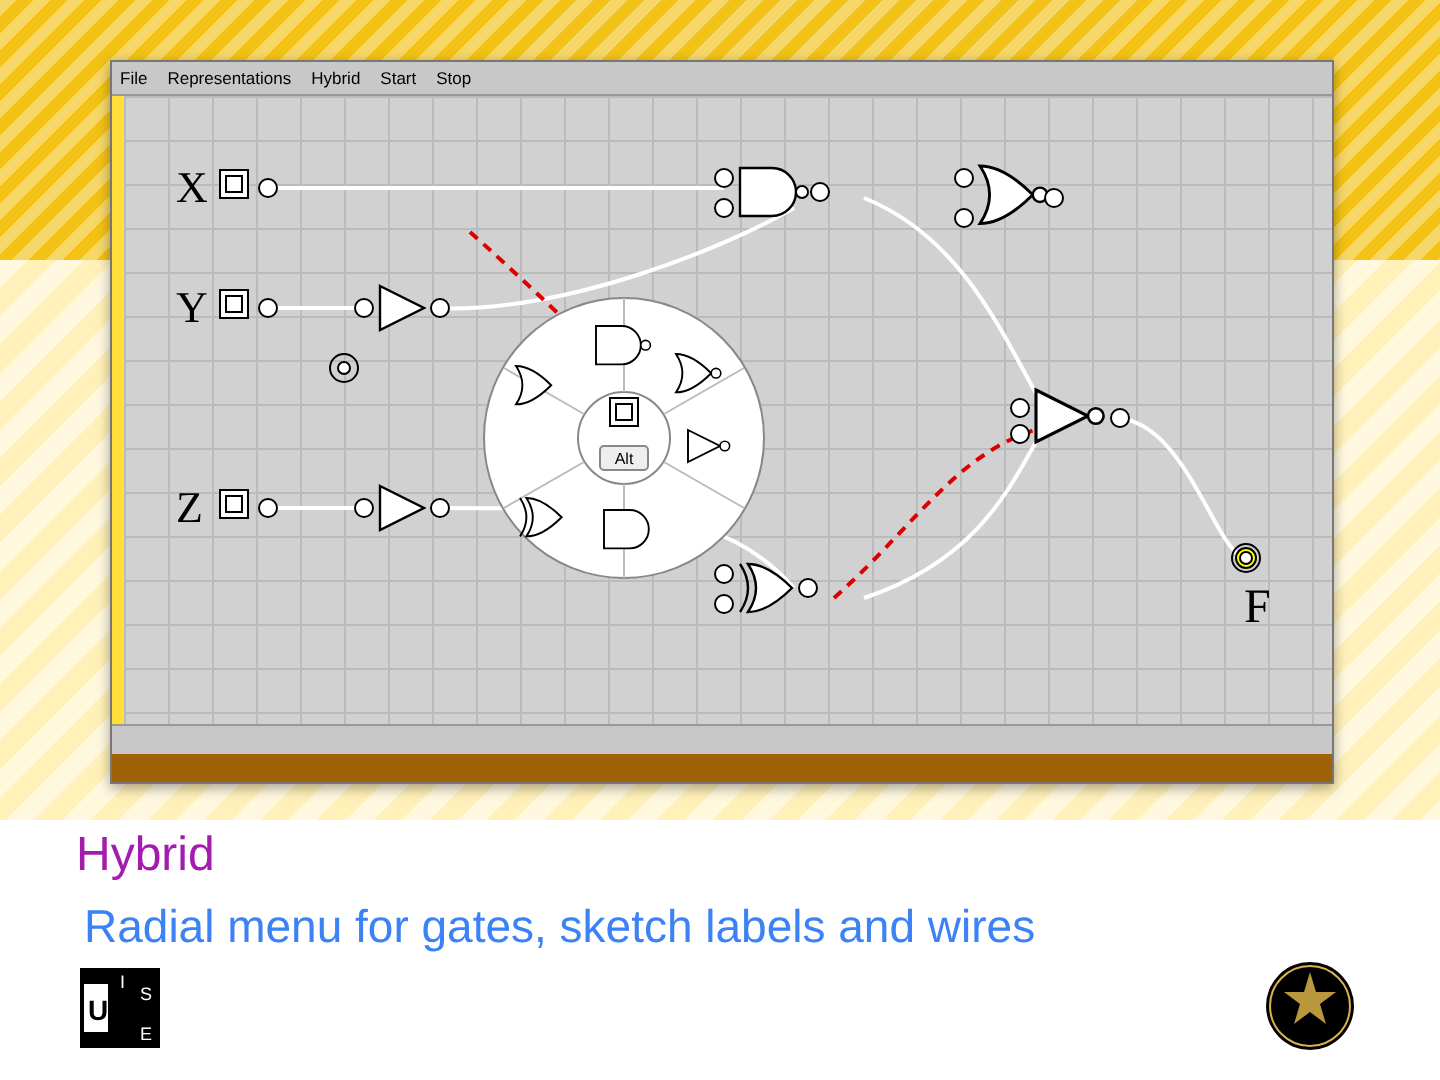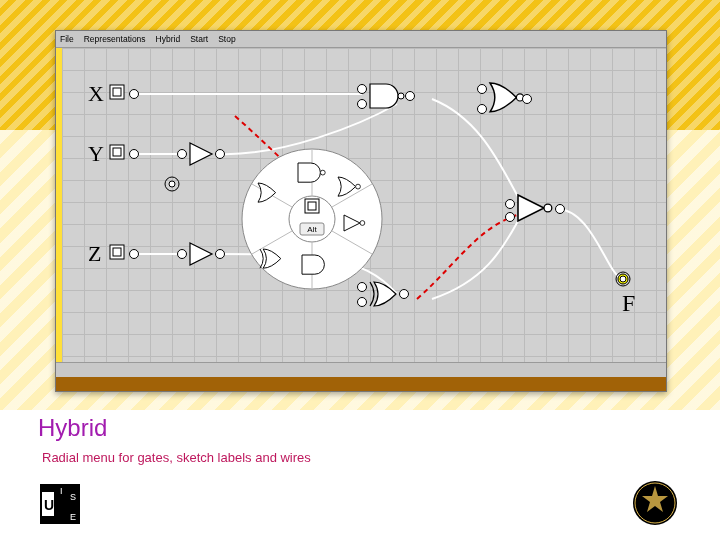--- a/index.html
+++ b/index.html
@@ -24,21 +24,21 @@
 .canvas-wrap{position:relative;width:100%;height:calc(100% - 46px);background:#cfcfcf}
 .left-strip{position:absolute;left:0;top:0;width:6px;height:100%;background:#ffdf3a}
 .grid{position:absolute;left:6px;top:0;right:0;bottom:0;
  background-image:linear-gradient(#bbb 1px,transparent 1px),linear-gradient(90deg,#bbb 1px,transparent 1px);
  background-size:22px 22px;background-color:#d1d1d1}
 .statusbar{height:14px;background:#c8c8c8;border-top:1px solid #999}
 
 .svg-layer{position:absolute;left:6px;top:0;width:calc(100% - 6px);height:100%}
 
 .title-txt{position:absolute;left:38px;top:414px;font-size:24px;font-weight:normal;color:#a21caf}
-.sub-txt{position:absolute;left:42px;top:450px;font-size:13px;color:#be185d}
+.sub-txt{position:absolute;left:42px;top:450px;font-size:23px;color:#3b82f6}
 
 .logo-l{position:absolute;left:40px;bottom:16px;width:40px;height:40px}
 .logo-r{position:absolute;right:42px;bottom:14px;width:46px;height:46px}
 </style>
 </head>
 <body>
 
 <div class="slide">
  <div class="band-top"></div>
  <div class="band-mid"></div>

